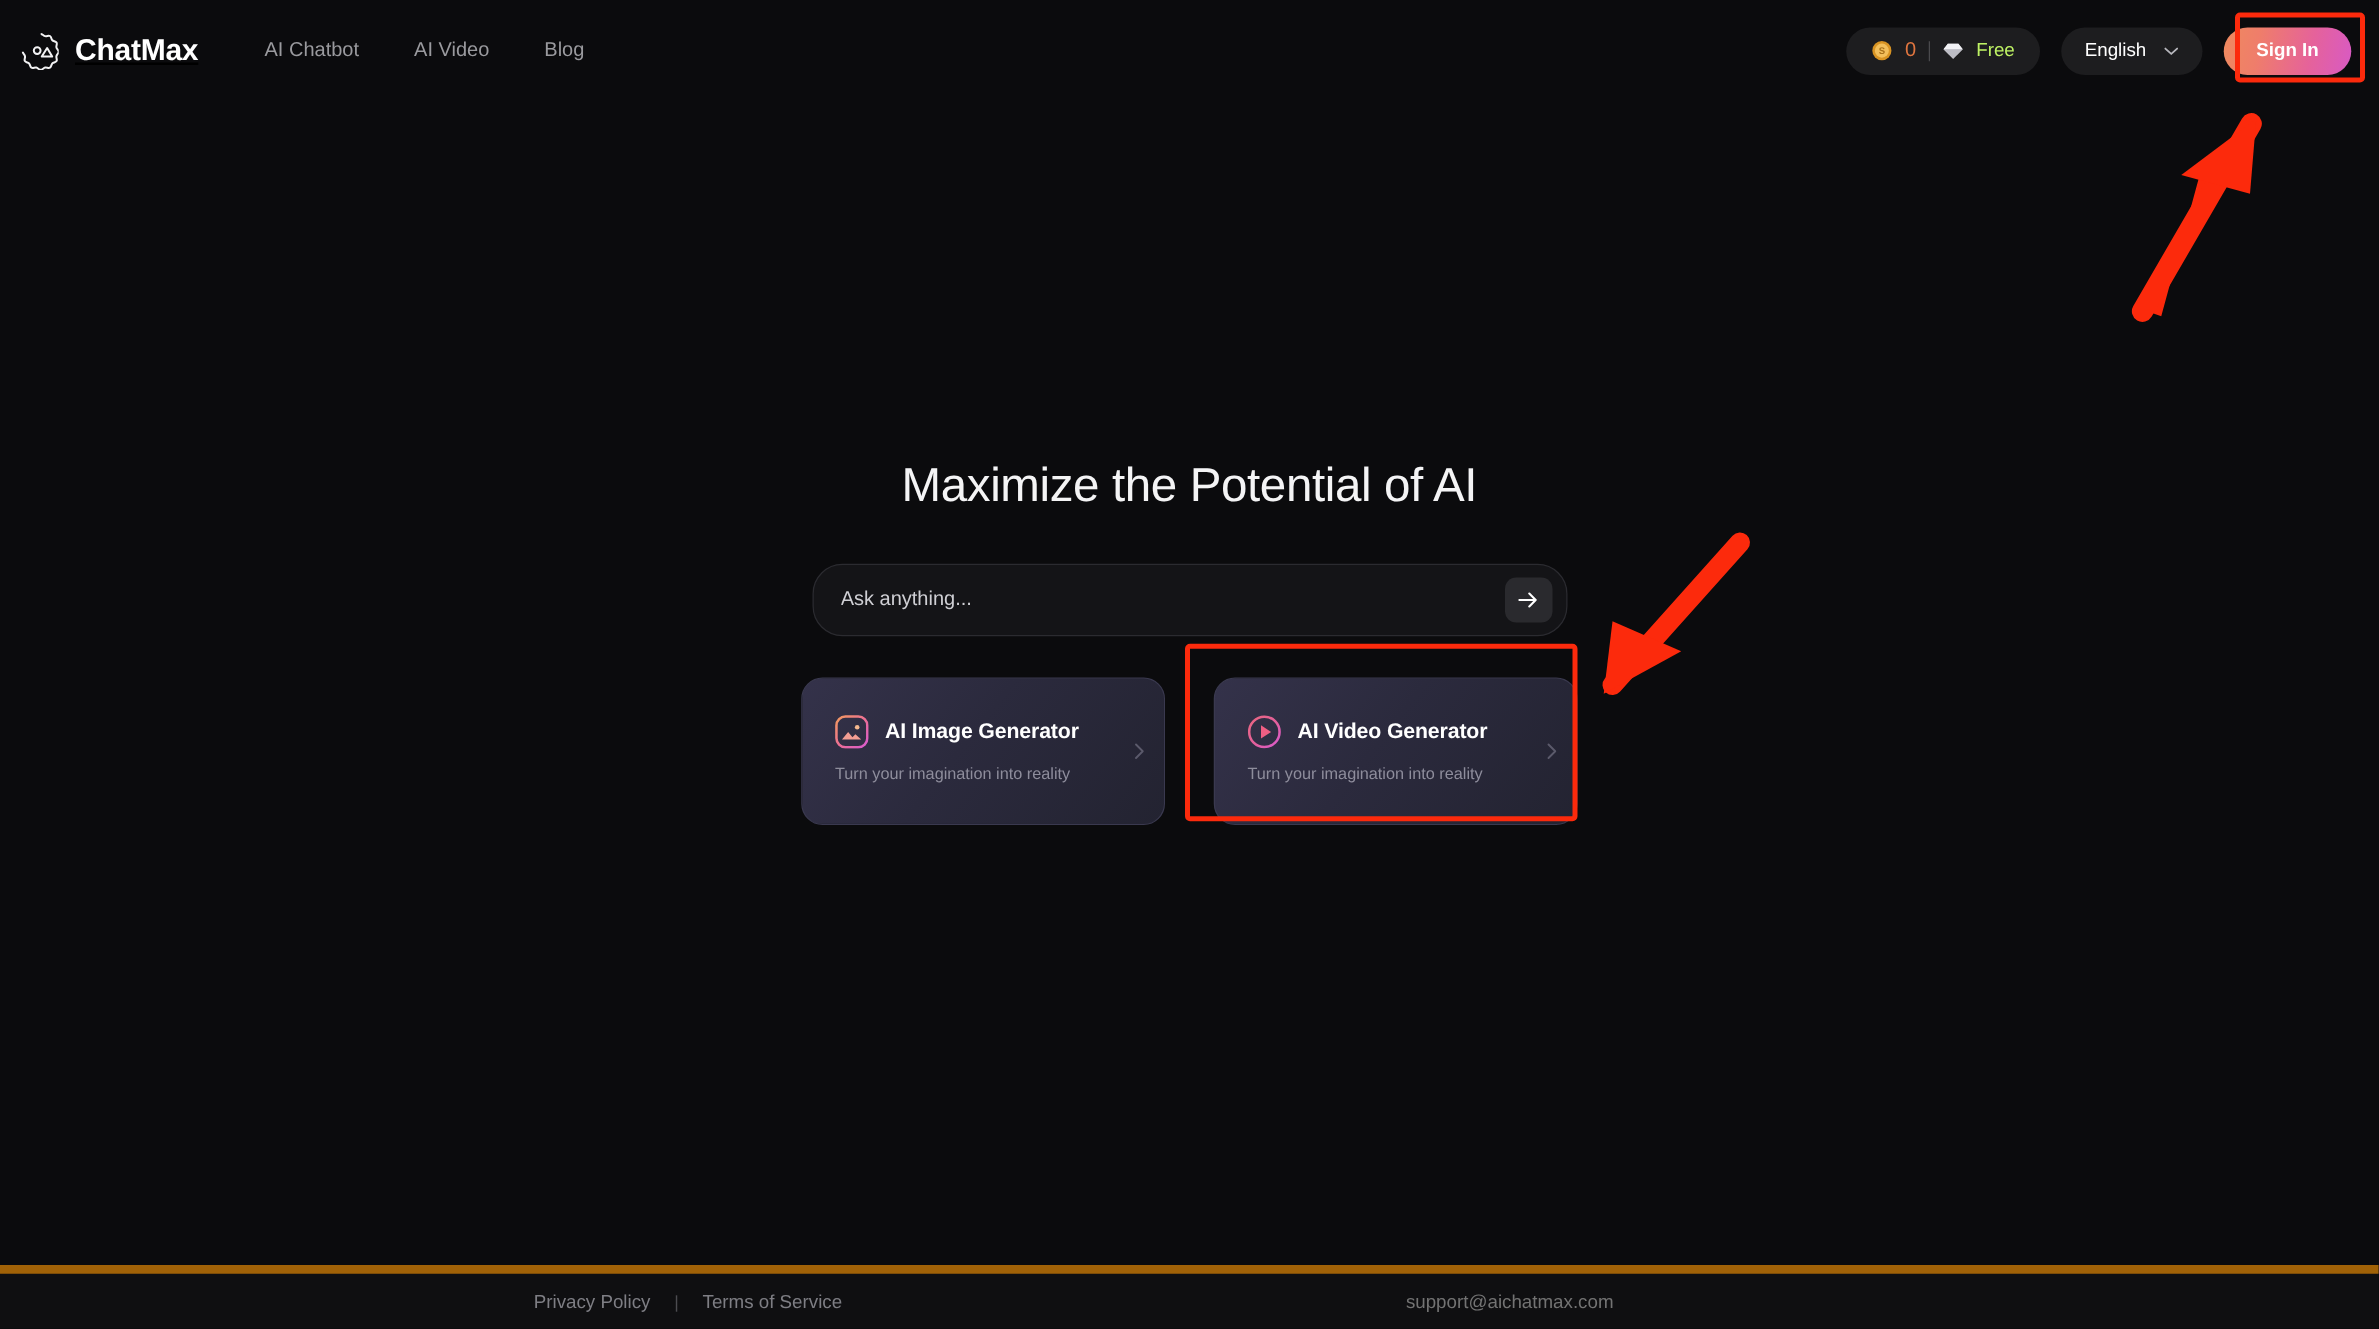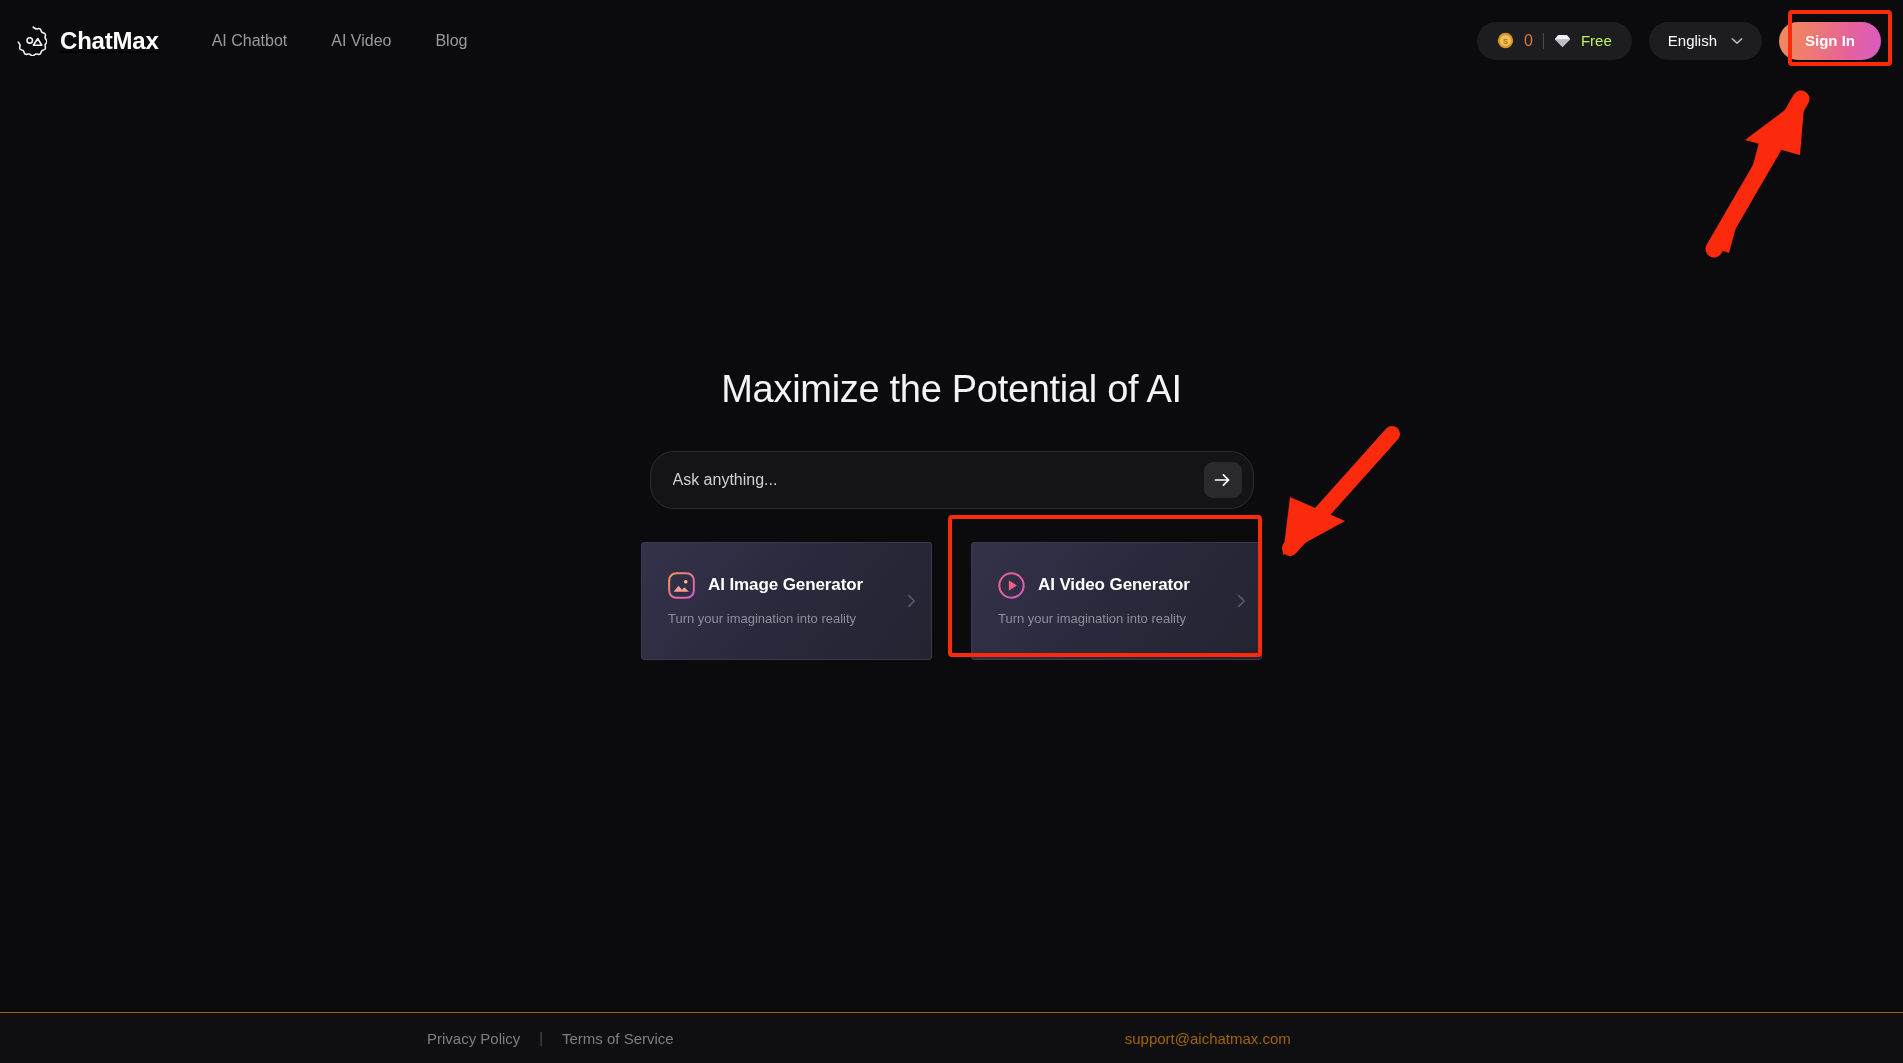--- a/index.html
+++ b/index.html
@@ -79,21 +79,21 @@
     width:38px; height:36px; margin-right:11px; flex:0 0 auto;
     background:#2a2a2e; border:none; border-radius:9px;
     display:flex; align-items:center; justify-content:center; cursor:pointer;
   }
   .arrow-glyph { width:17px; height:14px; display:block; }
 
   
   .cards { display:flex; gap:39px; margin-top:33px; }
   .card {
     position:relative; width:291px; height:118px;
-    border-radius:3px; cursor:pointer;
+    border-radius:17px; cursor:pointer;
     background:linear-gradient(128deg,#34324a 0%,#2b2a3d 45%,#232331 100%);
     border:1px solid #3a394f;
     padding:29px 24px 0 26px;
   }
   .card-head { display:flex; align-items:center; gap:13px; }
   .card-icon-img, .card-icon-vid { width:27px; height:27px; flex:0 0 auto; display:block; }
   .card-title {
     font-size:17px; font-weight:bold; color:#ffffff; white-space:nowrap;
     letter-spacing:-0.1px;
   }
@@ -101,27 +101,27 @@
     margin-top:12px; font-size:13px; color:#8e8d9c;
   }
   .card-chev {
     position:absolute; right:15px; top:50%; transform:translateY(-50%);
     width:9px; height:15px; display:block;
   }
 
   
   .footer {
     position:absolute; left:0; bottom:0; width:1903px; height:51px;
-    background:#0f0f11; border-top:1px solid #a16207;
+    background:#0f0f11; border-top:7px solid #a16207;
     display:flex; align-items:center;
   }
   .footer-left { display:flex; align-items:center; gap:19px; margin-left:427px; }
   .footer-link { font-size:15px; color:#7e7e84; text-decoration:none; cursor:pointer; }
   .footer-sep { color:#4c4c51; font-size:14px; }
-  .footer-mail { margin-left:451px; font-size:15px; color:#a16207; }
+  .footer-mail { margin-left:451px; font-size:15px; color:#737373; }
 
   
   .anno { position:absolute; pointer-events:none; }
   .anno-rect-signin {
     left:1788px; top:10px; width:104px; height:56px;
     border:4px solid #fc2a0c; border-radius:4px;
   }
   .anno-rect-card {
     left:948px; top:515px; width:314px; height:142px;
     border:4px solid #fc2a0c; border-radius:4px;

